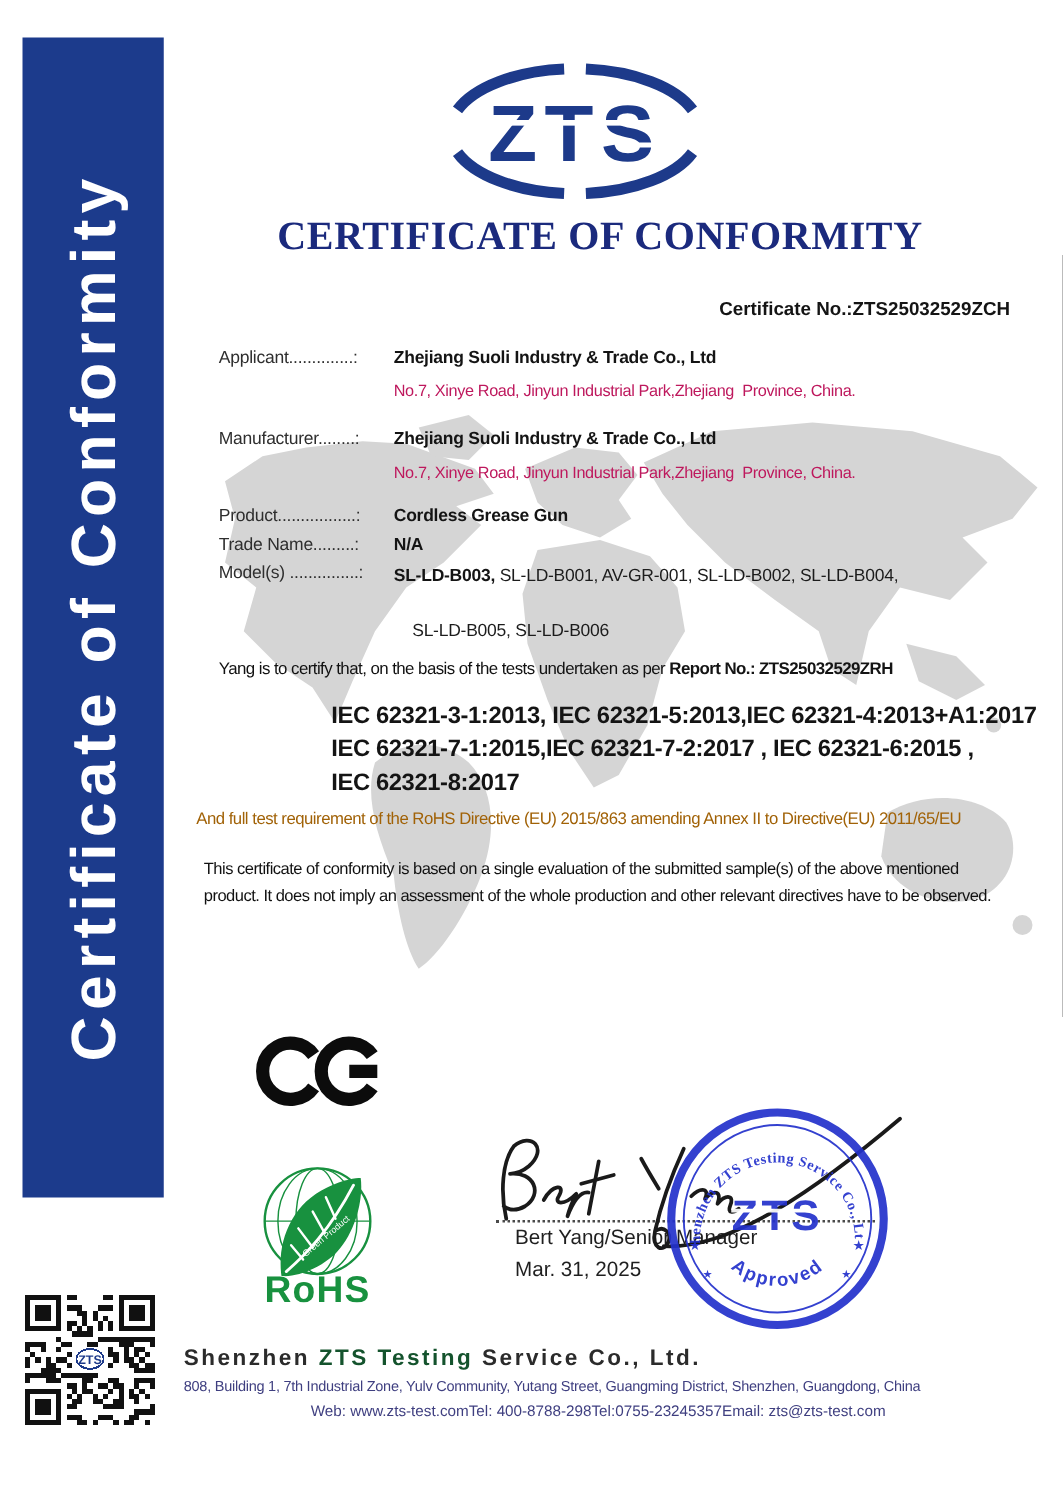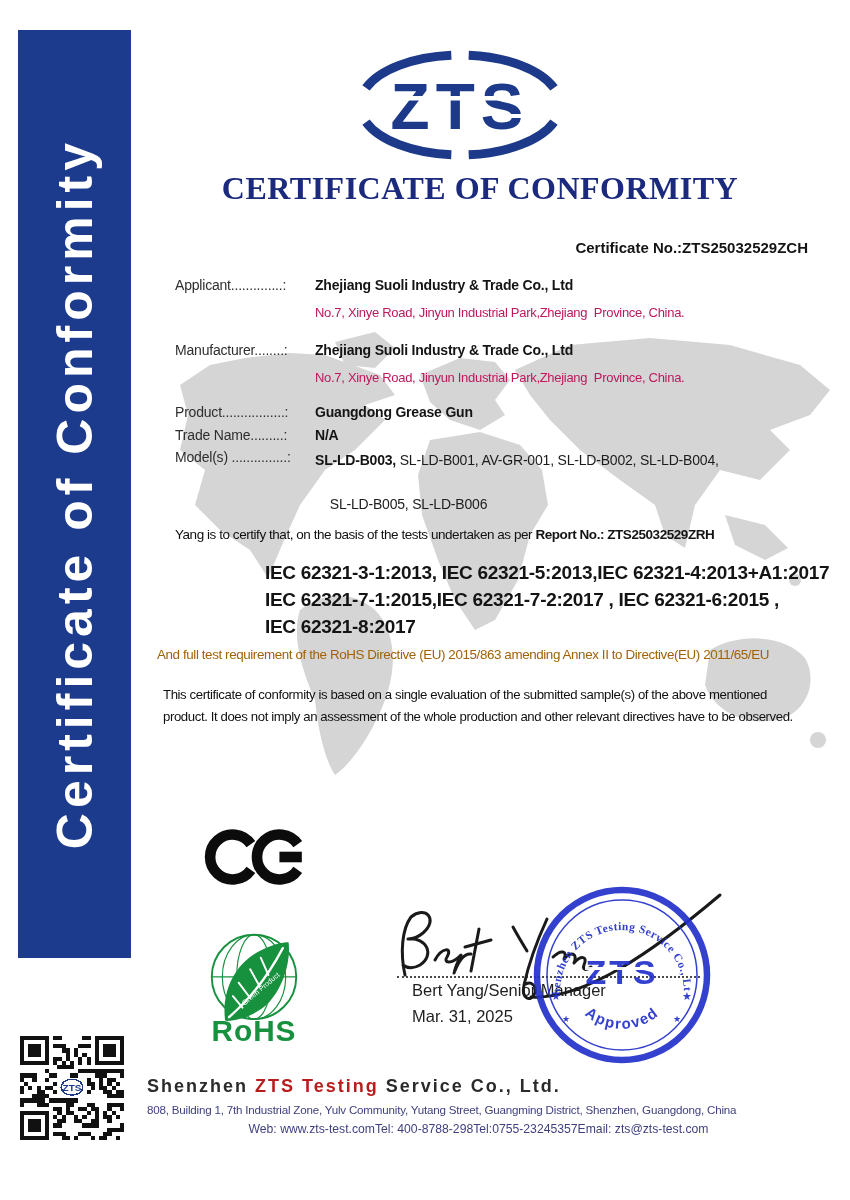--- a/index.html
+++ b/index.html
@@ -31,21 +31,21 @@
   .dotline{left:397px;top:958px;width:303px;height:18px;border-bottom:2px dotted #4a4a4a;z-index:1;}
   .signame{left:412px;top:981px;font-size:16.5px;color:#1f1f1f;z-index:1;}
   .sigdate{left:412px;top:1007px;font-size:16.5px;color:#1f1f1f;z-index:1;}
   .stamp{left:527px;top:880px;z-index:3;opacity:0.92;}
   
   .ce{left:204px;top:814px;z-index:1;}
   .rohs{left:196px;top:927px;z-index:1;}
   .qr{left:20px;top:1036px;z-index:1;}
   
   .fcompany{left:147px;top:1076px;font-size:18px;font-weight:bold;letter-spacing:2px;color:#2b2b2b;z-index:1;white-space:nowrap;}
-  .fblue{color:#b91c1c;}
+  .fblue{color:#14532d;}
   .faddress{left:147px;top:1103px;font-size:11.6px;letter-spacing:-0.2px;color:#3f3f80;z-index:1;white-space:nowrap;text-align:center;}
   .fcontacts{left:147px;top:1122px;width:663px;display:flex;justify-content:center;
         font-size:12.2px;color:#3f3f80;z-index:1;}
 </style>
 </head>
 <body>
 
 <div class="page">
 
   <svg class="abs map" width="700" height="480" viewBox="0 0 700 480">
@@ -84,21 +84,21 @@
 
   <div class="abs lbl" style="top:277px">Applicant..............:</div>
   <div class="abs val b" style="top:277px">Zhejiang Suoli Industry &amp; Trade Co., Ltd</div>
   <div class="abs val addr" style="top:305px">No.7, Xinye Road, Jinyun Industrial Park,Zhejiang  Province, China.</div>
 
   <div class="abs lbl" style="top:342px">Manufacturer........:</div>
   <div class="abs val b" style="top:342px">Zhejiang Suoli Industry &amp; Trade Co., Ltd</div>
   <div class="abs val addr" style="top:370px">No.7, Xinye Road, Jinyun Industrial Park,Zhejiang  Province, China.</div>
 
   <div class="abs lbl" style="top:404px">Product.................:</div>
-  <div class="abs val b" style="top:404px">Guangdong Grease Gun</div>
+  <div class="abs val b" style="top:404px">Cordless Grease Gun</div>
 
   <div class="abs lbl" style="top:427px">Trade Name.........:</div>
   <div class="abs val b" style="top:427px">N/A</div>
 
   <div class="abs lbl" style="top:449px">Model(s) ...............:</div>
   <div class="abs val" style="top:449px;width:450px;line-height:22px"><span class="b">SL-LD-B003,</span><span> SL-LD-B001, AV-GR-001, SL-LD-B002, SL-LD-B004,</span><br>
     <span>SL-LD-B005, SL-LD-B006</span>
   </div>
 
   <div class="abs statement"><span>Yang is to certify that, on the basis of the tests undertaken as per </span><span class="b">Report No.: ZTS25032529ZRH</span></div>

